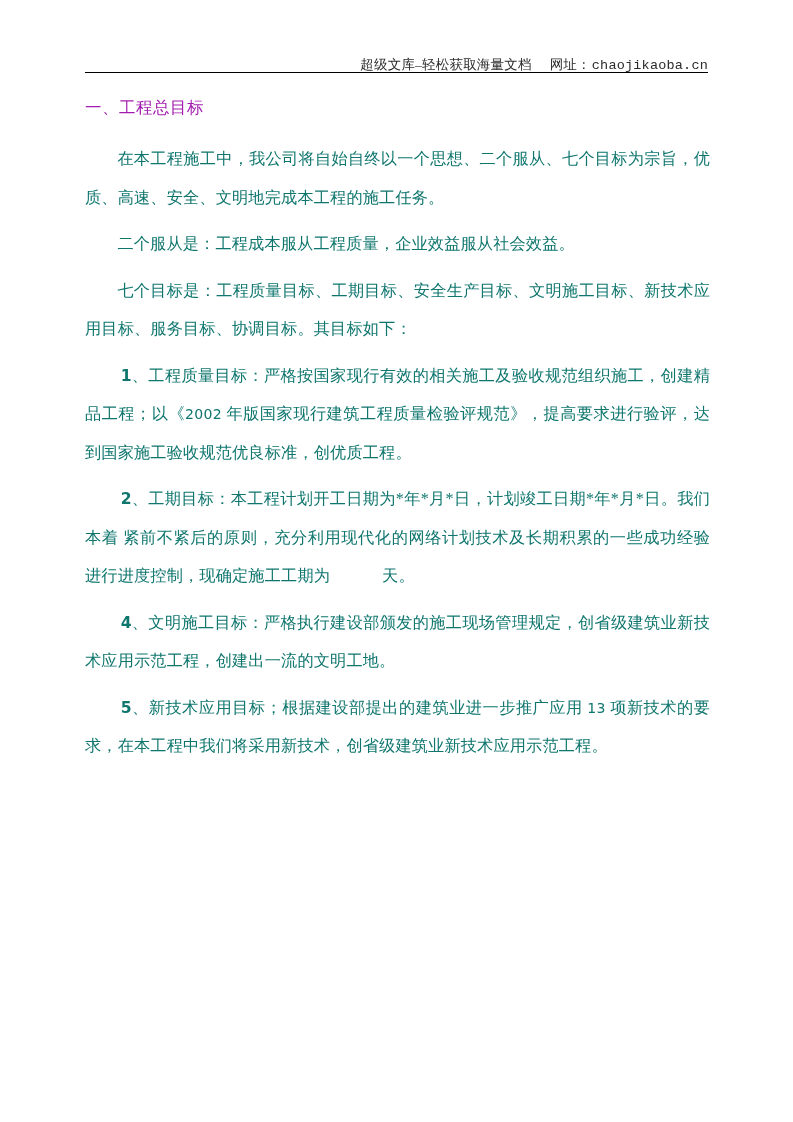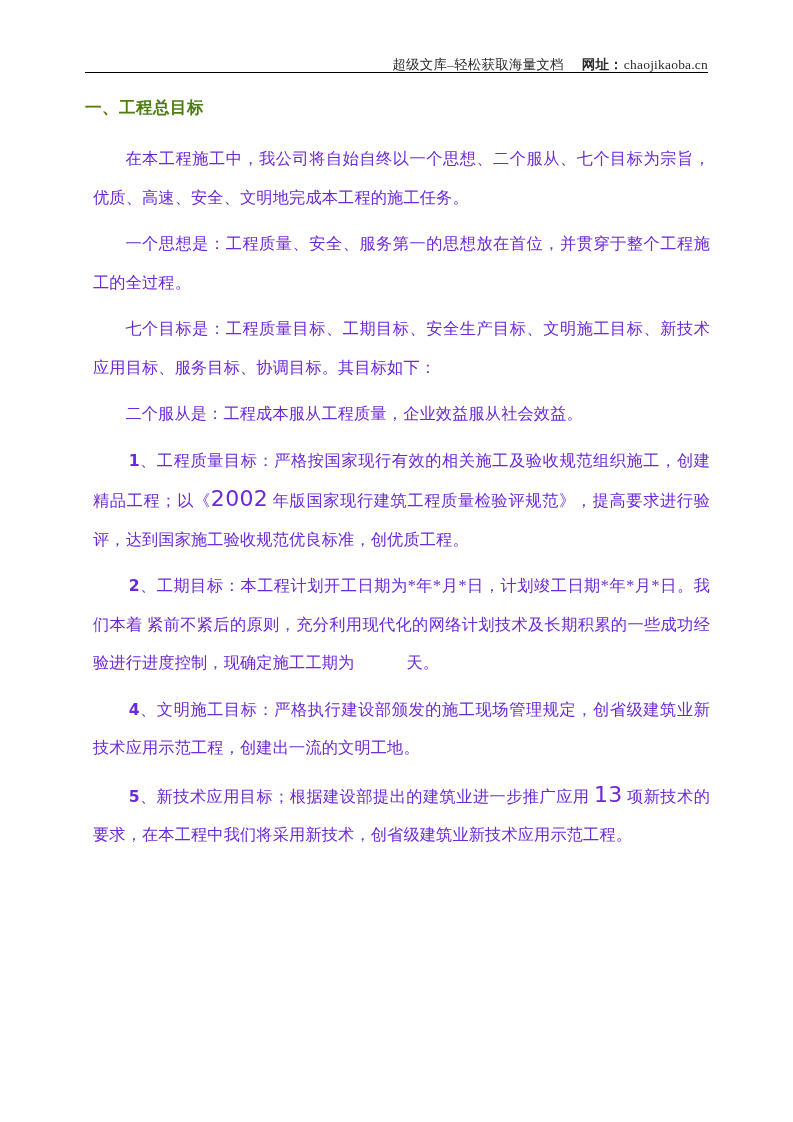--- a/index.html
+++ b/index.html
@@ -40,70 +40,69 @@
   .header-site {
     font-family: "Liberation Serif", "DejaVu Serif", serif;
   }
   .header-url-group {
     display: flex;
     align-items: baseline;
     gap: 1px;
   }
   .header-url-label {
     font-family: "Liberation Serif", "DejaVu Serif", serif;
-    font-weight: bold;
   }
   .header-url-value {
-    font-family: Liberation Serif, serif;
+    font-family: Liberation Mono, monospace;
   }
   .header-rule {
     position: absolute;
     left: 85px;
     top: 72px;
     width: 623px;
     height: 0;
     border-top: 1.6px solid #000000;
   }
 
   
   .content {
     position: absolute;
     left: 85px;
     top: 94px;
     width: 625px;
   }
   .section-title {
     font-size: 16.5px;
-    font-weight: bold;
+    font-weight: normal;
     line-height: 28px;
     margin: 0 0 18px 0;
     letter-spacing: 0.5px;
-    color: #4d7c0f;
+    color: #a21caf;
   }
   p.para {
     font-size: 16.2px;
     line-height: 38.5px;
-    margin: 0 0 8px 8px;
+    margin: 0 0 8px 0;
     text-align: justify;
     text-justify: inter-ideograph;
     text-indent: 2em;
-    color: #6d28d9;
+    color: #0f766e;
     letter-spacing: 0.15px;
   }
   p.para.item {
     text-indent: 2.2em;
   }
   .num {
     font-family: "DejaVu Sans", "Liberation Sans", sans-serif;
     font-weight: bold;
     font-size: 15.6px;
   }
   .digits {
     font-family: "DejaVu Sans", "Liberation Sans", sans-serif;
-    font-size: 22px;
+    font-size: 14px;
     letter-spacing: 0.3px;
   }
   .blankfill {
     display: inline-block;
     width: 52px;
   }
 </style>
 </head>
 <body>
 
@@ -119,25 +118,24 @@
     </div>
   </div>
   <div class="header-rule"></div>
 
   <div class="content">
 
     <h1 class="section-title">一、工程总目标</h1>
 
     <p class="para">在本工程施工中，我公司将自始自终以一个思想、二个服从、七个目标为宗旨，优质、高速、安全、文明地完成本工程的施工任务。</p>
 
-    <p class="para">一个思想是：工程质量、安全、服务第一的思想放在首位，并贯穿于整个工程施工的全过程。</p>
+
+    <p class="para">二个服从是：工程成本服从工程质量，企业效益服从社会效益。</p>
 
     <p class="para">七个目标是：工程质量目标、工期目标、安全生产目标、文明施工目标、新技术应用目标、服务目标、协调目标。其目标如下：</p>
-
-    <p class="para">二个服从是：工程成本服从工程质量，企业效益服从社会效益。</p>
 
     <div id="items-container">
         <p class="para item"><span class="num">1</span><span>、</span><span>工程质量目标：严格按国家现行有效的相关施工及验收规范组织施工，创建精品工程；以《</span><span class="digits">2002</span><span> 年版国家现行建筑工程质量检验评规范》，提高要求进行验评，达到国家施工验收规范优良标准，创优质工程。</span></p>
         <p class="para item"><span class="num">2</span><span>、</span><span>工期目标：本工程计划开工日期为*年*月*日，计划竣工日期*年*月*日。我们本着 紧前不紧后的原则，充分利用现代化的网络计划技术及长期积累的一些成功经验进行进度控制，现确定施工工期为</span><span class="blankfill">&nbsp;</span><span>天。</span></p>
         <p class="para item"><span class="num">4</span><span>、</span><span>文明施工目标：严格执行建设部颁发的施工现场管理规定，创省级建筑业新技术应用示范工程，创建出一流的文明工地。</span></p>
         <p class="para item"><span class="num">5</span><span>、</span><span>新技术应用目标；根据建设部提出的建筑业进一步推广应用 </span><span class="digits">13</span><span> 项新技术的要求，在本工程中我们将采用新技术，创省级建筑业新技术应用示范工程。</span></p>
       </div>
 
   </div>
 </div>

